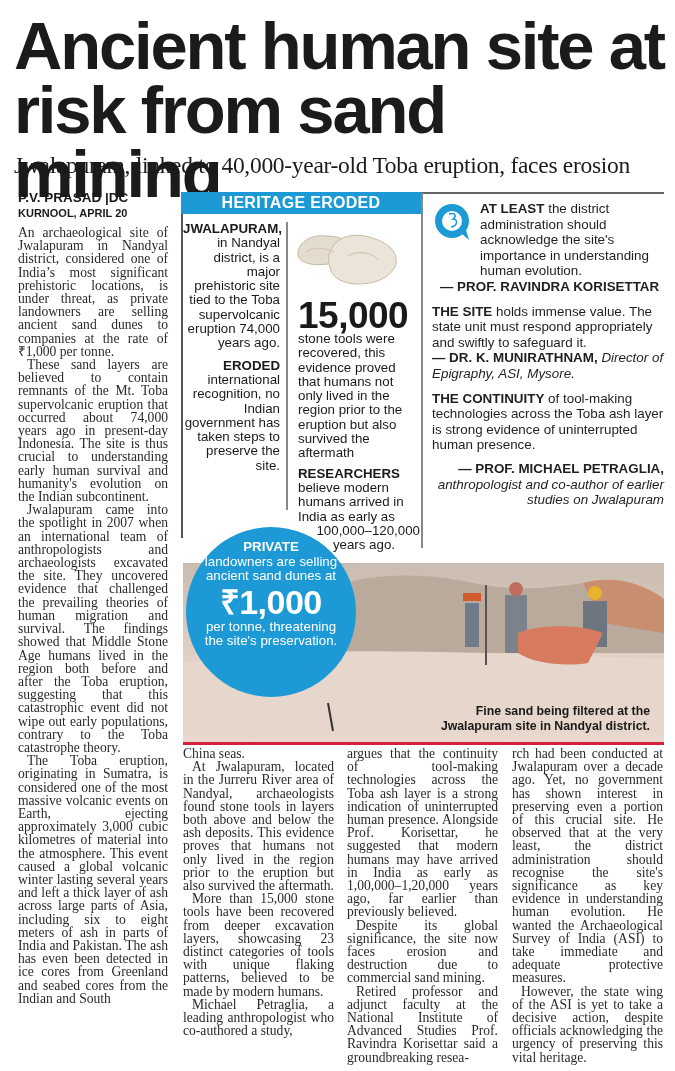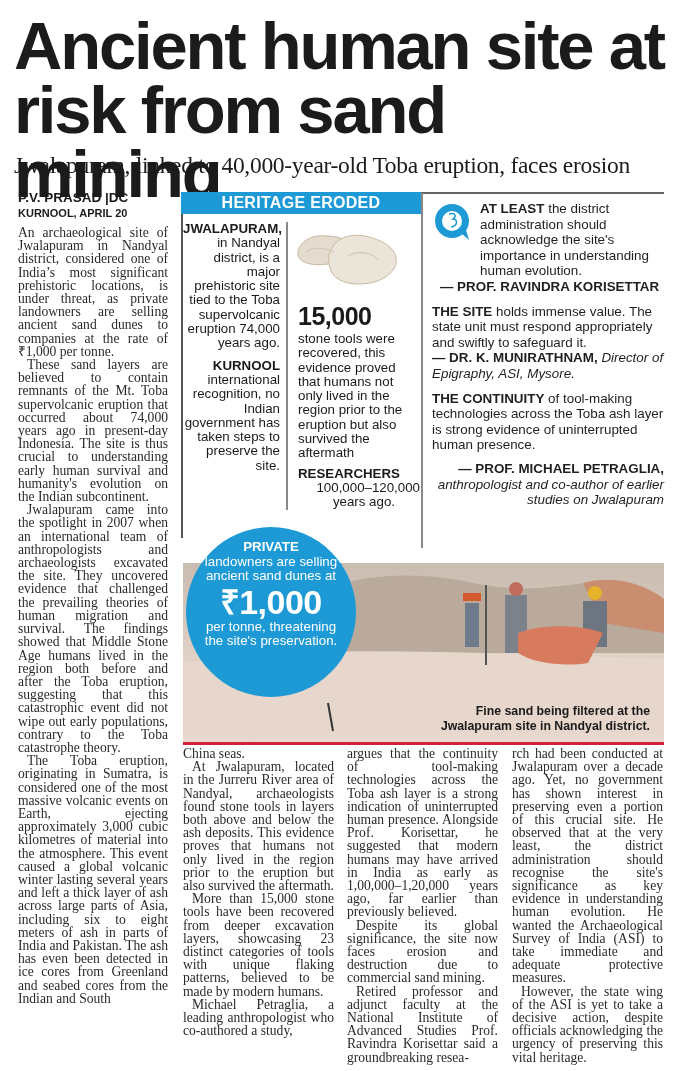--- a/index.html
+++ b/index.html
@@ -43,21 +43,21 @@
     position: absolute; left: 183px; top: 222px; width: 97px;
     font-family: "Liberation Sans", sans-serif; font-size: 13.3px; line-height: 14.3px; text-align: right;
   }
   .box-left b { font-weight: 700; }
   .box-left .gap { height: 8px; }
   .box-divider { position: absolute; left: 286px; top: 222px; width: 1.5px; height: 288px; background: #888; }
   .box-right {
     position: absolute; left: 298px; top: 300px; width: 122px;
     font-family: "Liberation Sans", sans-serif; font-size: 13.3px; line-height: 14.3px;
   }
-  .big-num { font-family: "Liberation Sans", sans-serif; font-weight: 700; font-size: 25px; line-height: 32px; letter-spacing: -0.5px; }
+  .big-num { font-family: "Liberation Sans", sans-serif; font-weight: 700; font-size: 37px; line-height: 32px; letter-spacing: -0.5px; }
   .box-right .gap { height: 6px; }
   .right-align { text-align: right; display: block; }
 
   .stones {
     position: absolute; left: 292px; top: 226px; width: 112px; height: 62px;
   }
 
   
   .quote-frame { position: absolute; left: 421px; top: 193px; width: 2px; height: 355px; background: #888; }
   .quotes {
@@ -134,39 +134,40 @@
 <div class="box-frame"></div>
 <div class="box-header">HERITAGE ERODED</div>
 
 <div class="box-left">
   <div>
     <b>JWALAPURAM,</b>
     <span>in Nandyal district, is a major prehistoric site tied to the Toba supervolcanic eruption 74,000 years ago.</span>
   </div>
   <div class="gap"></div>
   <div>
-    <b>KURNOOL</b>
+    <b>ERODED</b>
     <span>international recognition, no Indian government has taken steps to preserve the site.</span>
   </div>
 </div>
 <div class="box-divider"></div>
 
 <svg class="stones" viewBox="0 0 112 62">
   <path d="M6 30 C4 18 18 8 34 10 C48 10 56 14 60 22 C58 30 50 36 36 38 C22 40 10 38 6 30 Z" fill="#e4dccf" stroke="#c7b8a3" stroke-width="1"></path>
   <path d="M40 22 C46 10 64 6 80 12 C94 16 106 24 104 38 C100 50 86 58 66 58 C52 58 40 52 38 42 C36 34 36 28 40 22 Z" fill="#ebe4d8" stroke="#c9b9a2" stroke-width="1"></path>
   <path d="M56 30 C64 24 80 26 86 34" stroke="#cdbfae" fill="none"></path>
   <path d="M14 26 C22 20 34 22 42 26" stroke="#d2c4b0" fill="none"></path>
 </svg>
 
 <div class="box-right">
   <div class="big-num">15,000</div>
   <div>stone tools were recovered, this evidence proved that humans not only lived in the region prior to the eruption but also survived the aftermath</div>
   <div class="gap"></div>
   <div>
     <b>RESEARCHERS</b><br>
+    <span>believe modern humans arrived in India as early as</span>
     <span class="right-align">100,000–120,000</span>
     <span class="right-align" style="padding-right:25px;">years ago.</span>
   </div>
 </div>
 
 <div class="quote-frame"></div>
 <svg class="quote-icon" viewBox="0 0 40 40">
   <circle cx="19" cy="19" r="17" fill="#1d9ad6"></circle>
   <path d="M28 31 L36 38 L33 28 Z" fill="#1d9ad6"></path>
   <circle cx="19" cy="19" r="10" fill="#fff"></circle>

